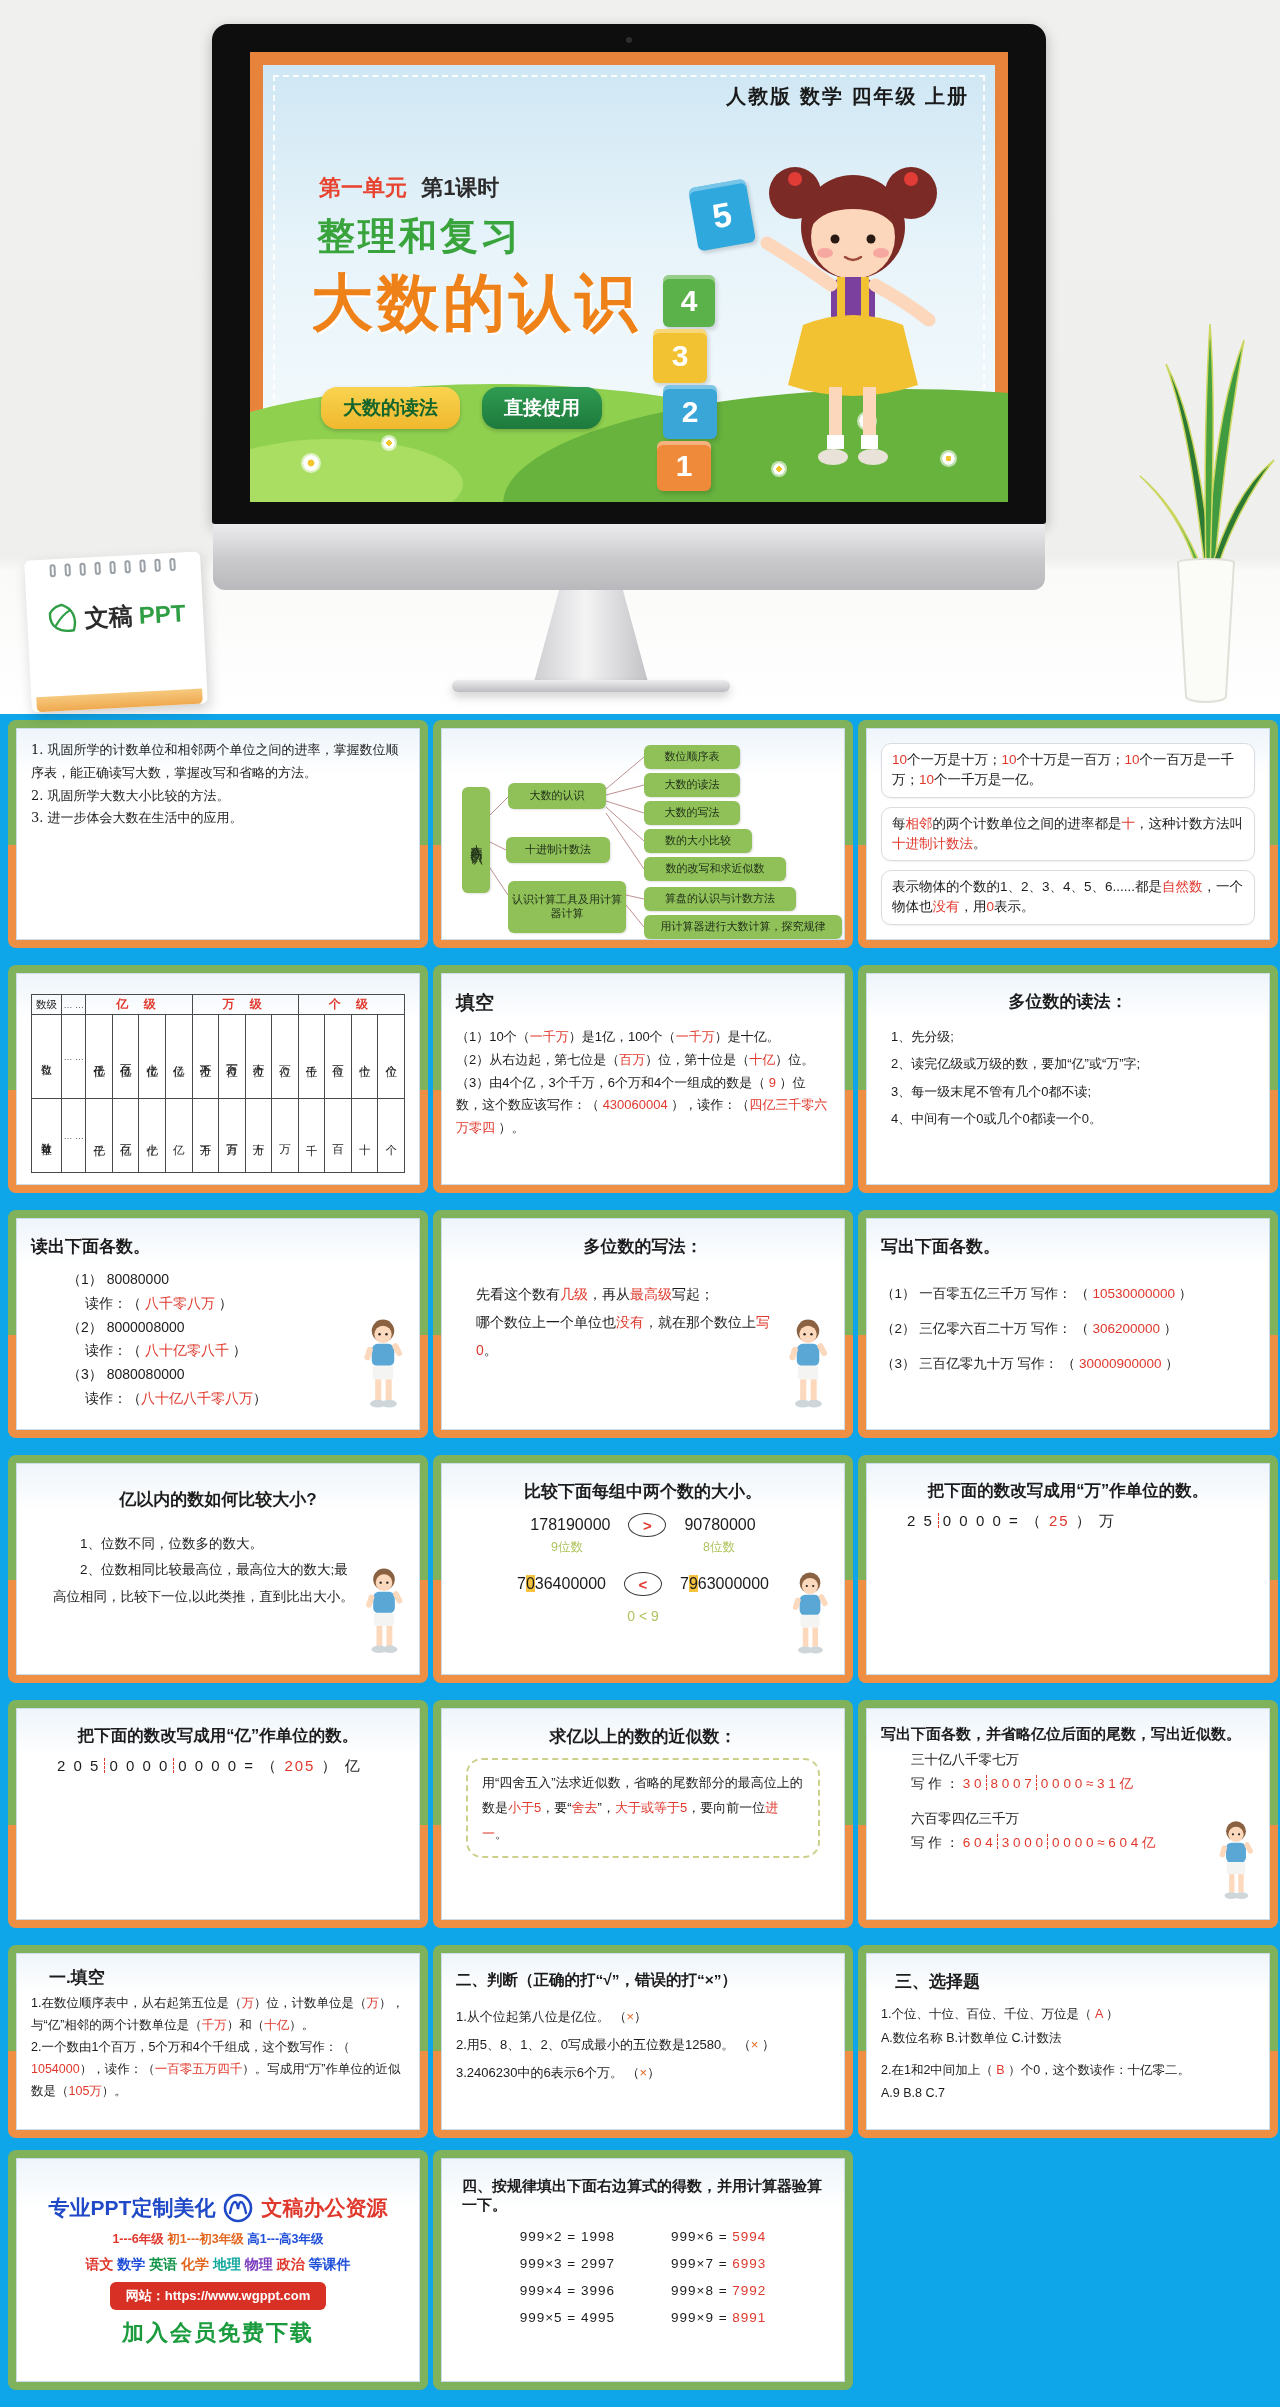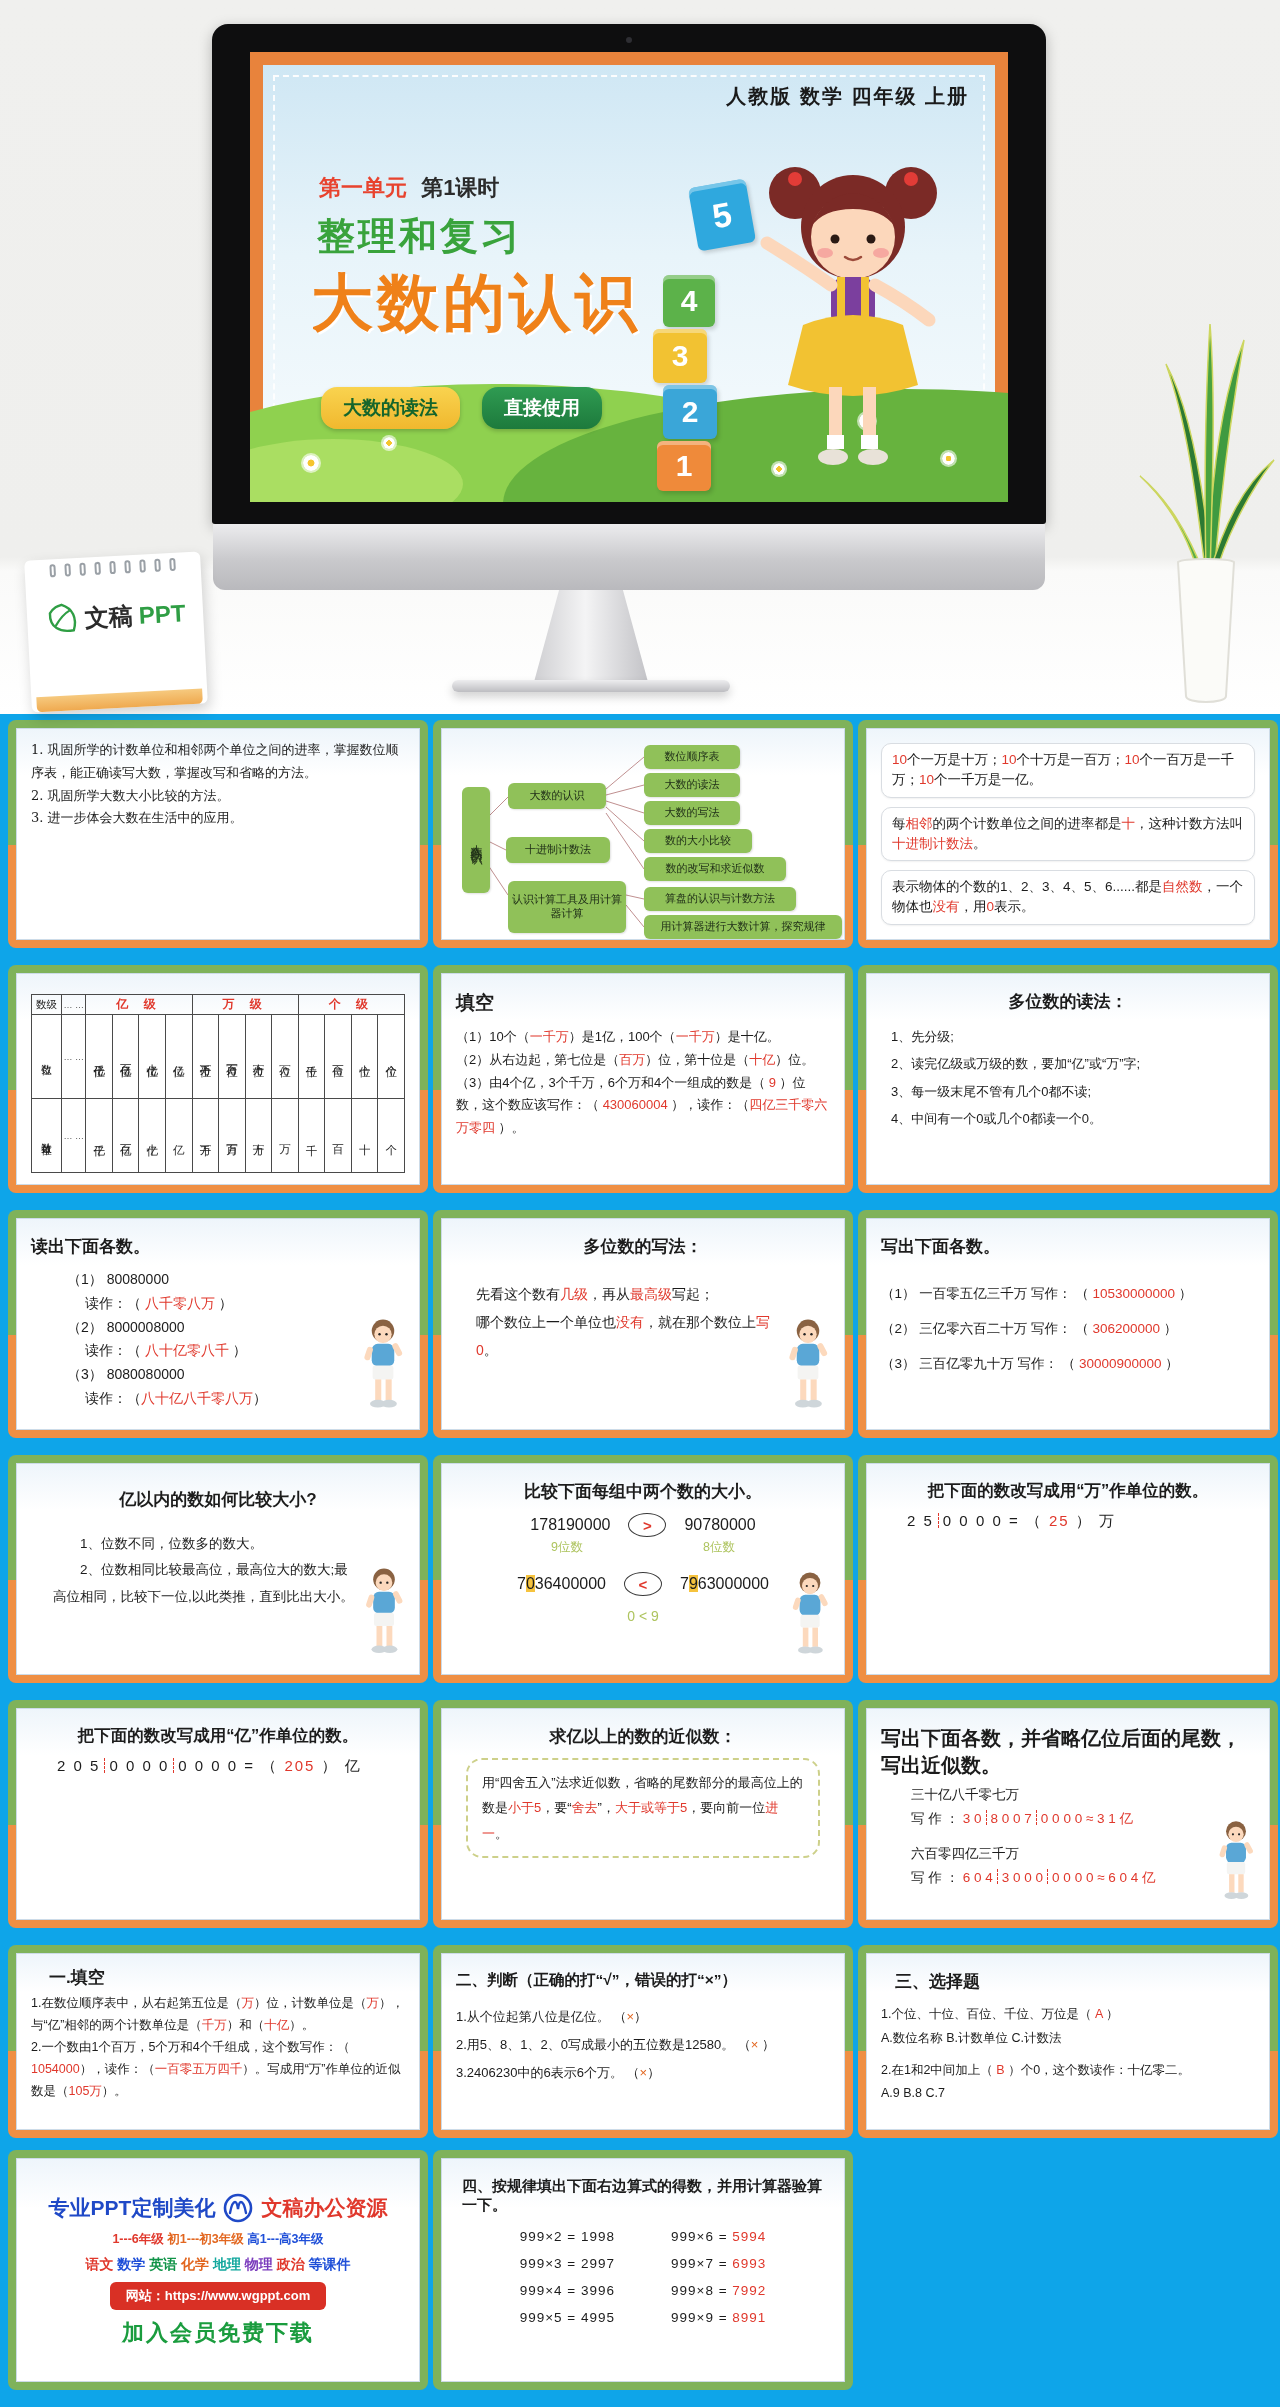--- a/index.html
+++ b/index.html
@@ -532,21 +532,21 @@
 
     <div class="card h228">
       <div class="inner">
         <div class="ttl-c">求亿以上的数的近似数：</div>
         <div class="dashbox"><span>      用“四舍五入”法求近似数，省略的尾数部分的最高位上的数是</span><span class="t-r">小于5</span><span>，要“</span><span class="t-r">舍去</span><span>”，</span><span class="t-r">大于或等于5</span><span>，要向前一位</span><span class="t-r">进一</span><span>。</span></div>
       </div>
     </div>
 
     <div class="card h228">
       <div class="inner">
-        <div class="ttl-l" style="font-size:20px;margin-bottom:4px;">写出下面各数，并省略亿位后面的尾数，写出近似数。</div>
+        <div class="ttl-l" style="font-size:15px;margin-bottom:4px;">写出下面各数，并省略亿位后面的尾数，写出近似数。</div>
         <div style="padding-left:30px;">
           <div class="pline" style="font-size:13.5px;">三十亿八千零七万</div>
           <div class="pline" style="font-size:13.5px;">
             <span>写 作 ：</span>
             <span class="t-r">3 0</span><span class="vsep"></span><span class="t-r">8 0 0 7</span><span class="vsep"></span><span class="t-r">0 0 0 0</span>
             <span class="t-r">≈ 3 1 亿</span>
           </div>
           <div class="pline" style="font-size:13.5px;margin-top:12px;">六百零四亿三千万</div>
           <div class="pline" style="font-size:13.5px;">
             <span>写 作 ：</span>

